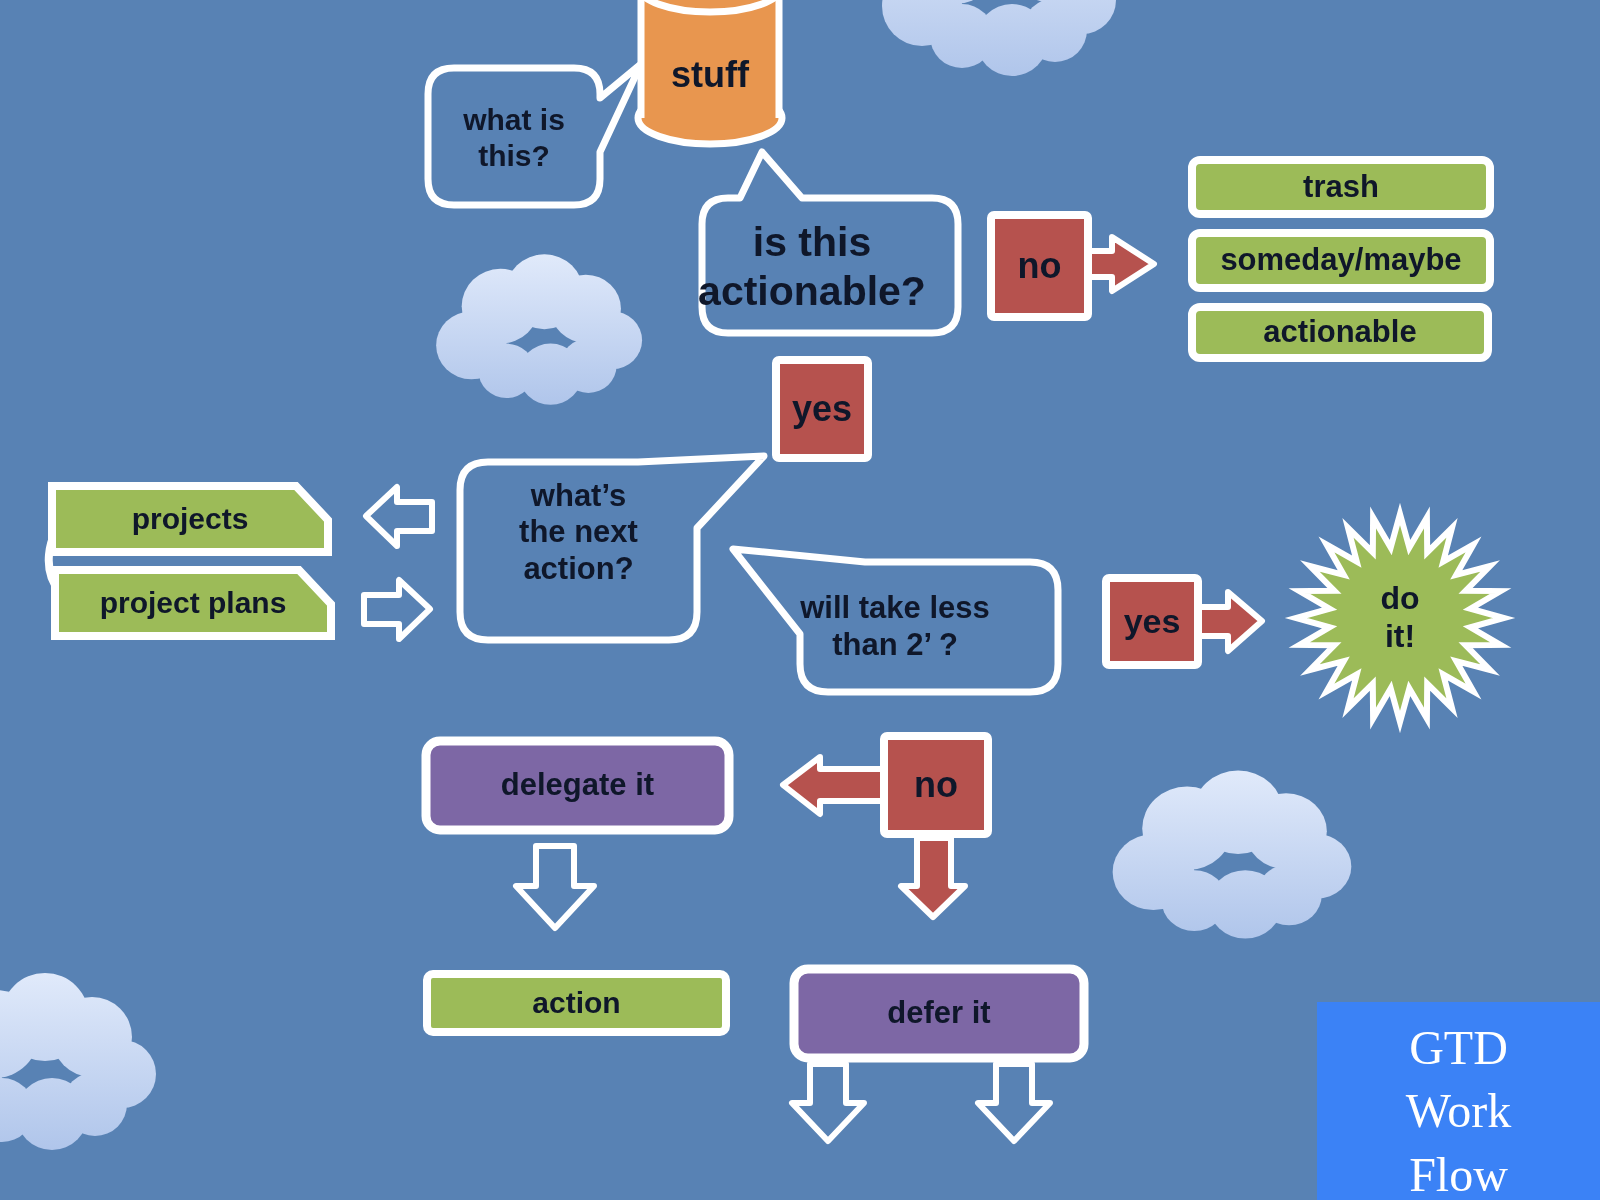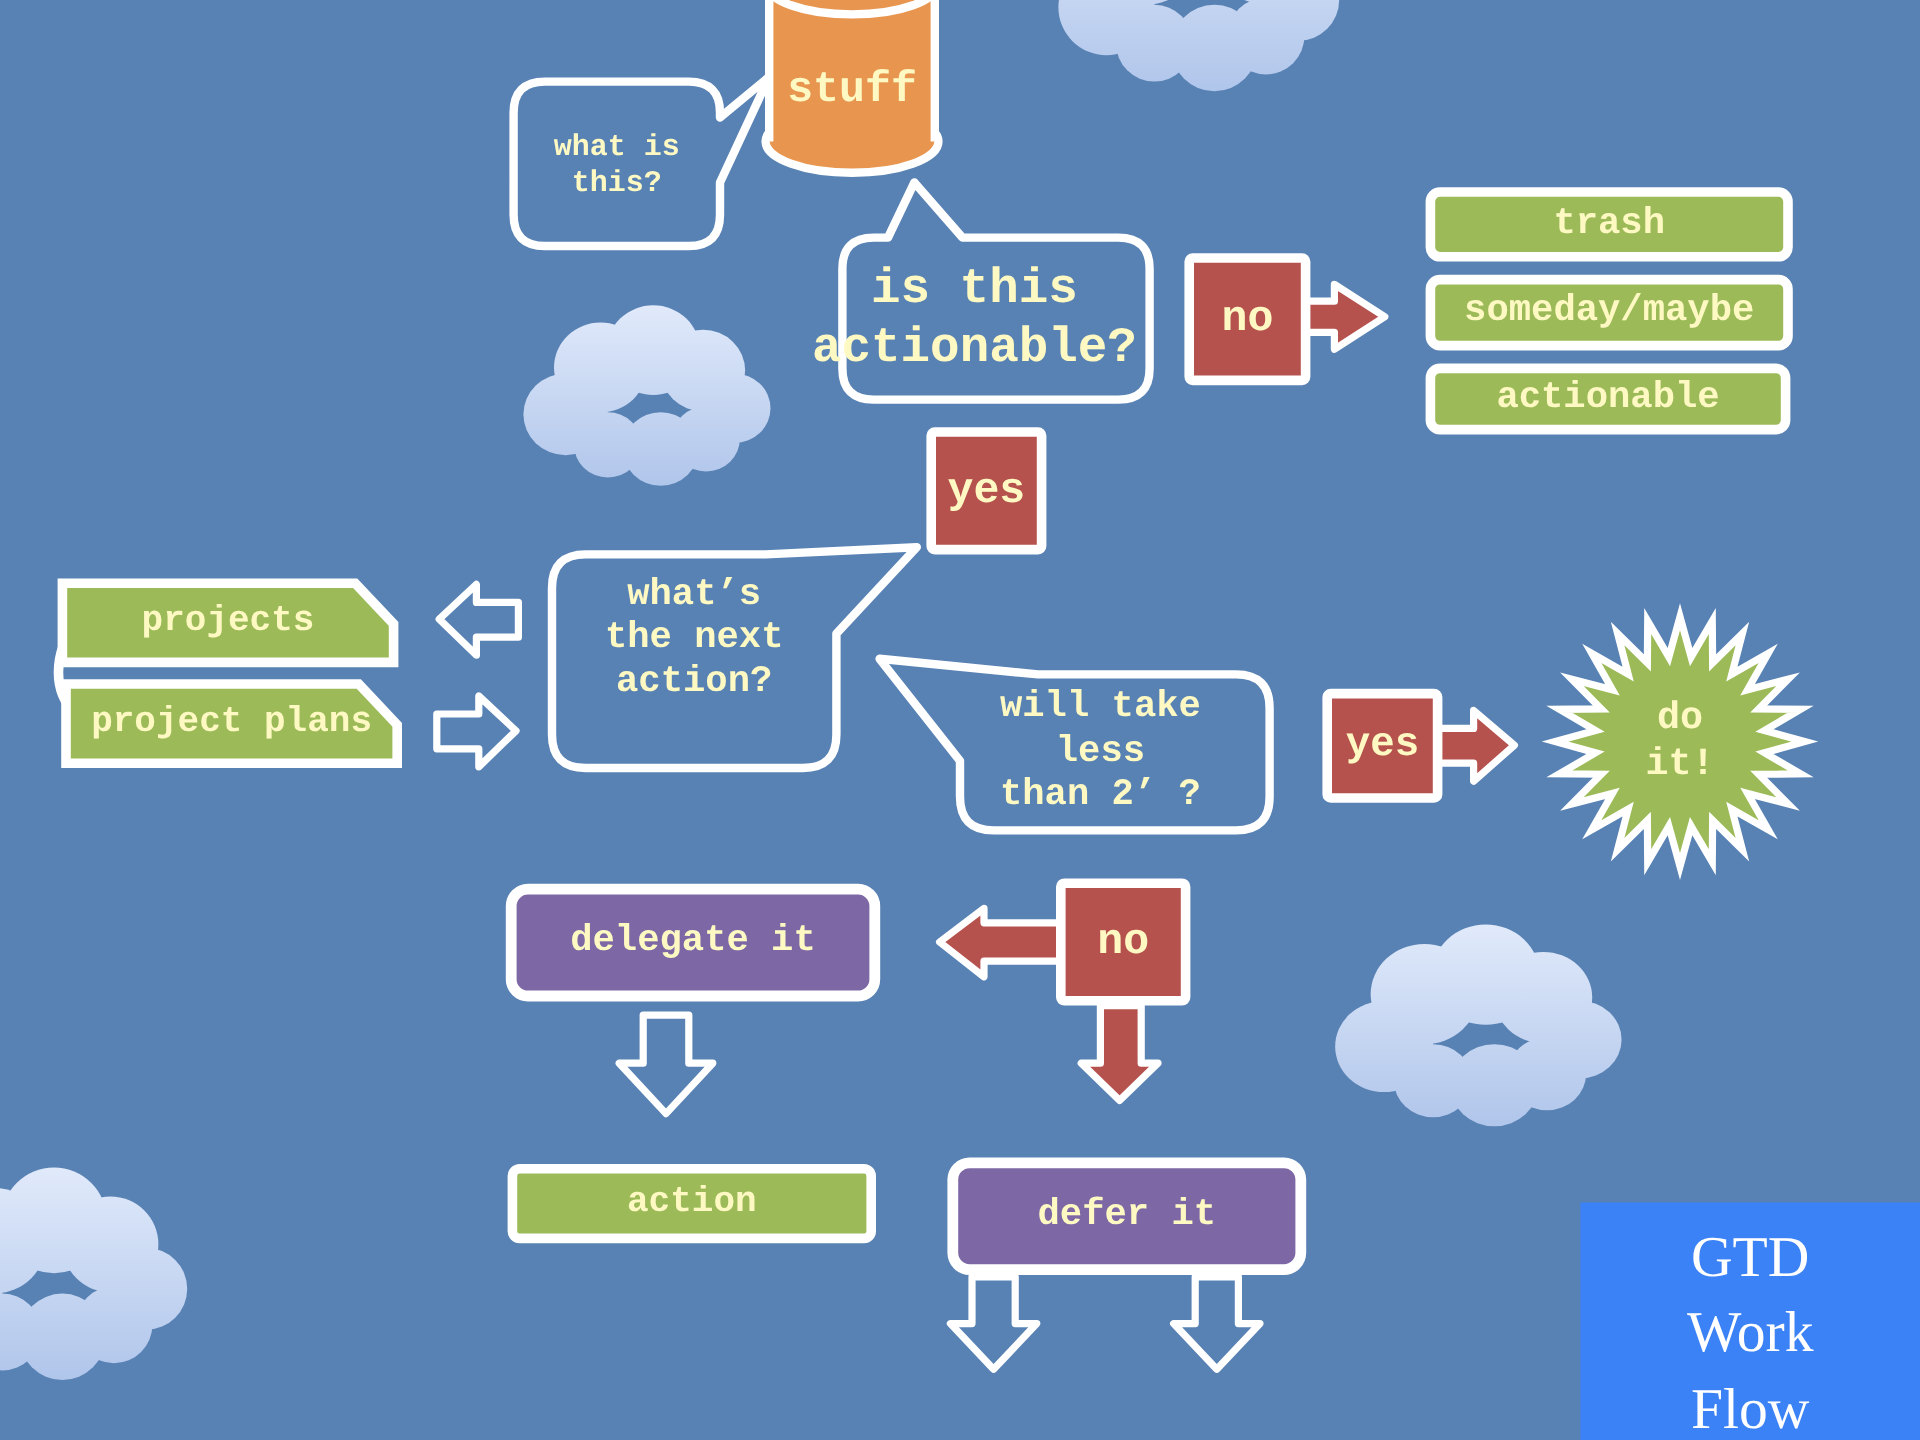--- a/index.html
+++ b/index.html
@@ -4,23 +4,23 @@
 <style>
   html,body{margin:0;padding:0;}
   body{
     width:1600px;height:1200px;overflow:hidden;position:relative;
     background:#5882b4;
     font-family:"Liberation Sans", sans-serif;
   }
   #diagram-svg{position:absolute;left:0;top:0;}
   .lbl{
     position:absolute;display:flex;align-items:center;justify-content:center;
-    text-align:center;color:#fef9c3;font-weight:bold;
+    text-align:center;color:#0f172a;font-weight:bold;
     white-space:pre-line;line-height:1.18;
-    font-family:Liberation Mono, monospace;
+    font-family:Liberation Sans, sans-serif;
     pointer-events:none;
   }
   .gold-card{
     position:absolute;left:1317px;top:1002px;width:283px;height:198px;
     background:#3b82f6;
   }
   .gold-card .title-text{
     position:absolute;left:0;top:14px;width:100%;
     text-align:center;color:#ffffff;font-weight:normal;
     font-family:"Liberation Serif", serif;
@@ -107,42 +107,42 @@
     <rect x="426" y="741" width="303" height="89" rx="14"></rect>
     <rect x="794" y="969" width="290" height="89" rx="14"></rect>
   </g>
 
   <path id="starburst" fill="#9cbb58" stroke="#ffffff" stroke-width="6" stroke-linejoin="miter" d="M1400.0 514.0L1409.3 547.6L1426.9 517.5L1427.2 552.4L1452.0 527.9L1443.2 561.7L1473.5 544.5L1456.3 574.8L1490.1 566.0L1465.6 590.8L1500.5 591.1L1470.4 608.7L1504.0 618.0L1470.4 627.3L1500.5 644.9L1465.6 645.2L1490.1 670.0L1456.3 661.2L1473.5 691.5L1443.2 674.3L1452.0 708.1L1427.2 683.6L1426.9 718.5L1409.3 688.4L1400.0 722.0L1390.7 688.4L1373.1 718.5L1372.8 683.6L1348.0 708.1L1356.8 674.3L1326.5 691.5L1343.7 661.2L1309.9 670.0L1334.4 645.2L1299.5 644.9L1329.6 627.3L1296.0 618.0L1329.6 608.7L1299.5 591.1L1334.4 590.8L1309.9 566.0L1343.7 574.8L1326.5 544.5L1356.8 561.7L1348.0 527.9L1372.8 552.4L1373.1 517.5L1390.7 547.6Z"></path>
 </svg>
 
 <div>
   <div class="lbl" style="left:638px;top:40px;width:144px;height:70px;font-size:36px;">stuff</div>
 
-  <div class="lbl" style="left:432px;top:75px;width:164px;height:125px;font-size:25px;">what is
+  <div class="lbl" style="left:432px;top:75px;width:164px;height:125px;font-size:30px;">what is
 this?</div>
 
   <div class="lbl" style="left:706px;top:205px;width:212px;height:123px;font-size:41px;">is this
 actionable?</div>
 
   <div class="lbl" style="left:991px;top:215px;width:97px;height:102px;font-size:36px;">no</div>
 
   <div class="lbl" style="left:1192px;top:160px;width:298px;height:54px;font-size:31px;">trash</div>
   <div class="lbl" style="left:1192px;top:233px;width:298px;height:55px;font-size:31px;">someday/maybe</div>
   <div class="lbl" style="left:1192px;top:307px;width:296px;height:51px;font-size:31px;">actionable</div>
 
   <div class="lbl" style="left:776px;top:360px;width:92px;height:98px;font-size:36px;">yes</div>
 
   <div class="lbl" style="left:464px;top:466px;width:229px;height:133px;font-size:31px;">what’s
 the next
 action?</div>
 
   <div class="lbl" style="left:52px;top:486px;width:276px;height:66px;font-size:30px;">projects</div>
   <div class="lbl" style="left:55px;top:570px;width:276px;height:66px;font-size:30px;">project plans</div>
 
-  <div class="lbl" style="left:792px;top:566px;width:250px;height:122px;font-size:31px;">will take less
+  <div class="lbl" style="left:770px;top:566px;width:250px;height:122px;font-size:31px;">will take less
 than 2’ ?</div>
 
   <div class="lbl" style="left:1106px;top:578px;width:92px;height:87px;font-size:34px;">yes</div>
 
   <div class="lbl" style="left:1340px;top:558px;width:120px;height:120px;font-size:32px;">do
 it!</div>
 
   <div class="lbl" style="left:426px;top:741px;width:303px;height:89px;font-size:31px;">delegate it</div>
 
   <div class="lbl" style="left:884px;top:736px;width:104px;height:98px;font-size:36px;">no</div>

